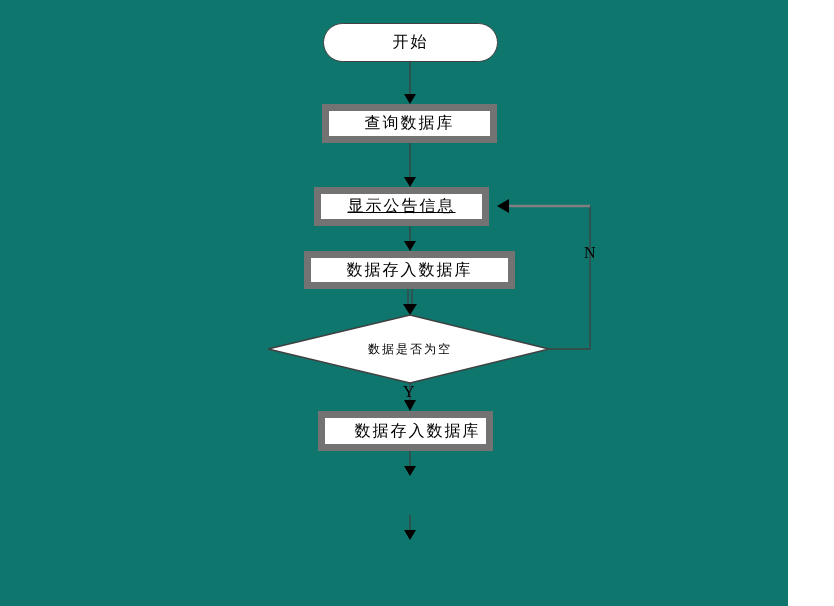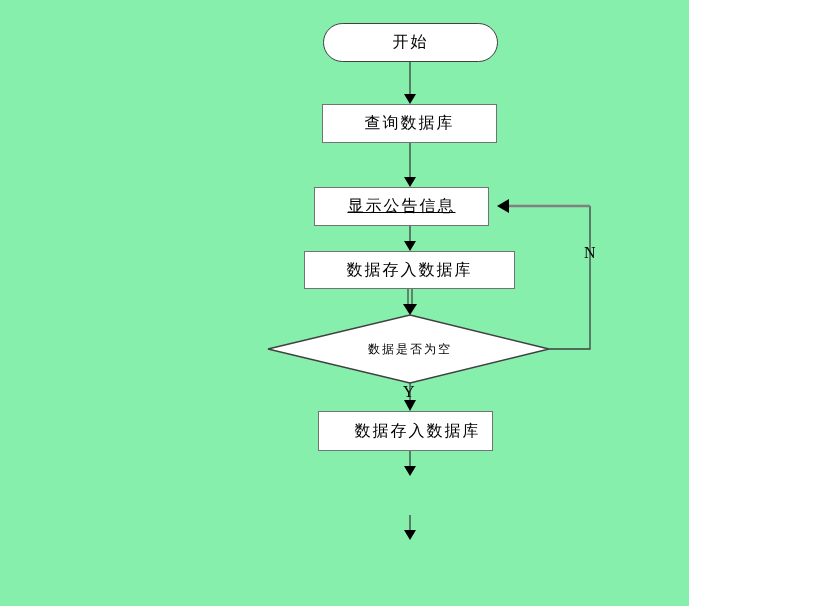--- a/index.html
+++ b/index.html
@@ -2,23 +2,23 @@
 <html><head>
 <meta charset="utf-8">
 <style>
   html, body {
     margin: 0;
     padding: 0;
     background: #ffffff;
   }
   .canvas {
     position: relative;
-    width: 689px;
+    width: 788px;
     height: 606px;
-    background: #86efac;
+    background: #0f766e;
     font-family: "Liberation Serif", "DejaVu Serif", serif;
     overflow: hidden;
   }
   .connectors {
     position: absolute;
     left: 0;
     top: 0;
     width: 834px;
     height: 606px;
   }
@@ -32,21 +32,21 @@
     color: #000000;
     font-size: 16px;
     letter-spacing: 2px;
     white-space: nowrap;
   }
   .terminal {
     border: 1.5px solid #404040;
     border-radius: 20px;
   }
   .process {
-    border: 1px solid #737373;
+    border: 7px solid #737373;
   }
   .decision-label {
     position: absolute;
     display: flex;
     align-items: center;
     justify-content: center;
     color: #000000;
     font-size: 12px;
     letter-spacing: 2px;
     white-space: nowrap;

